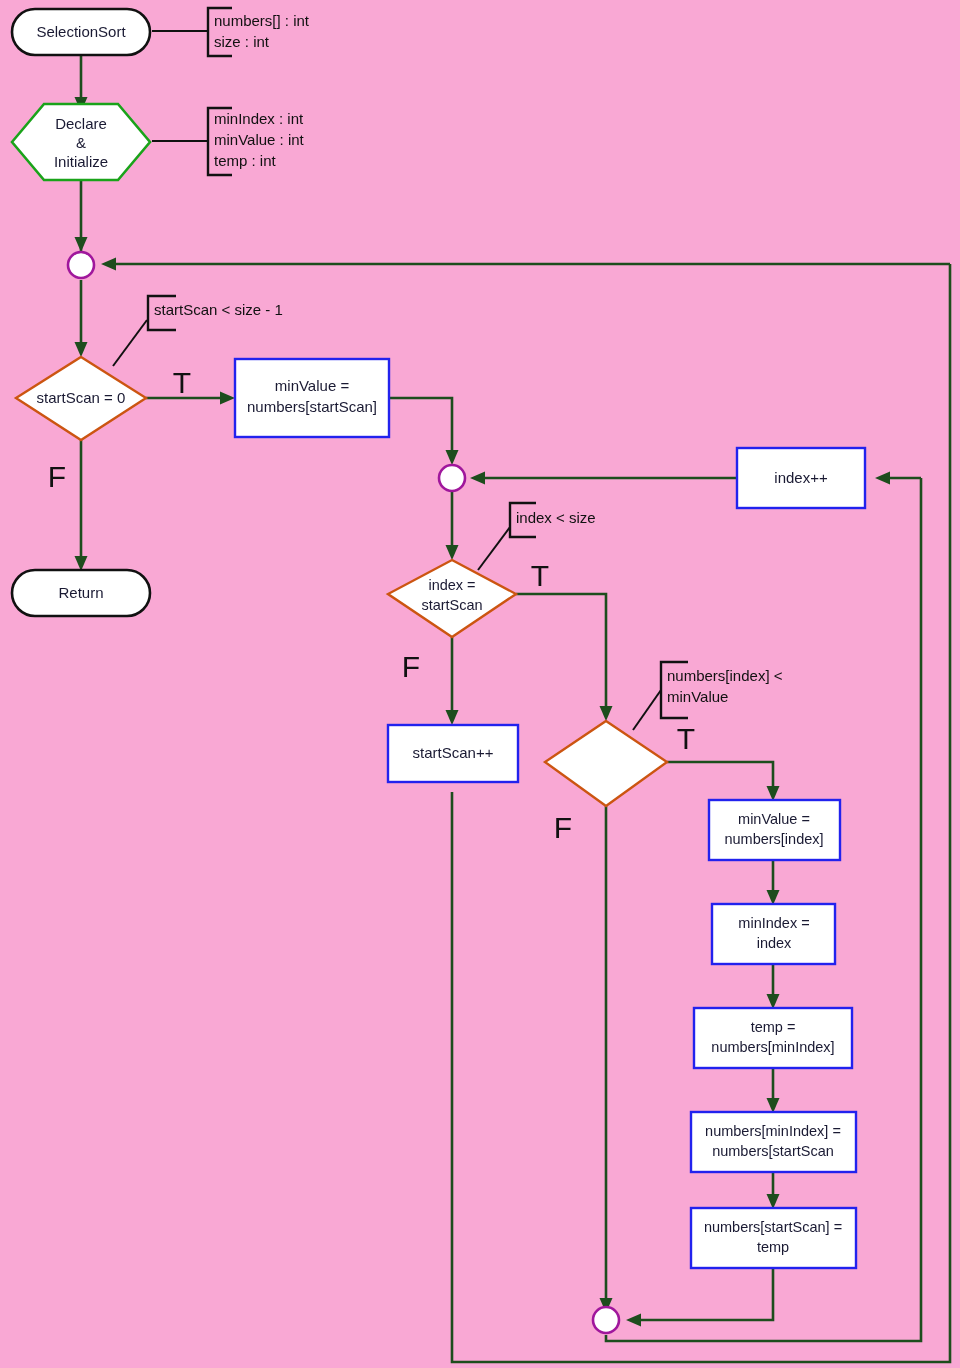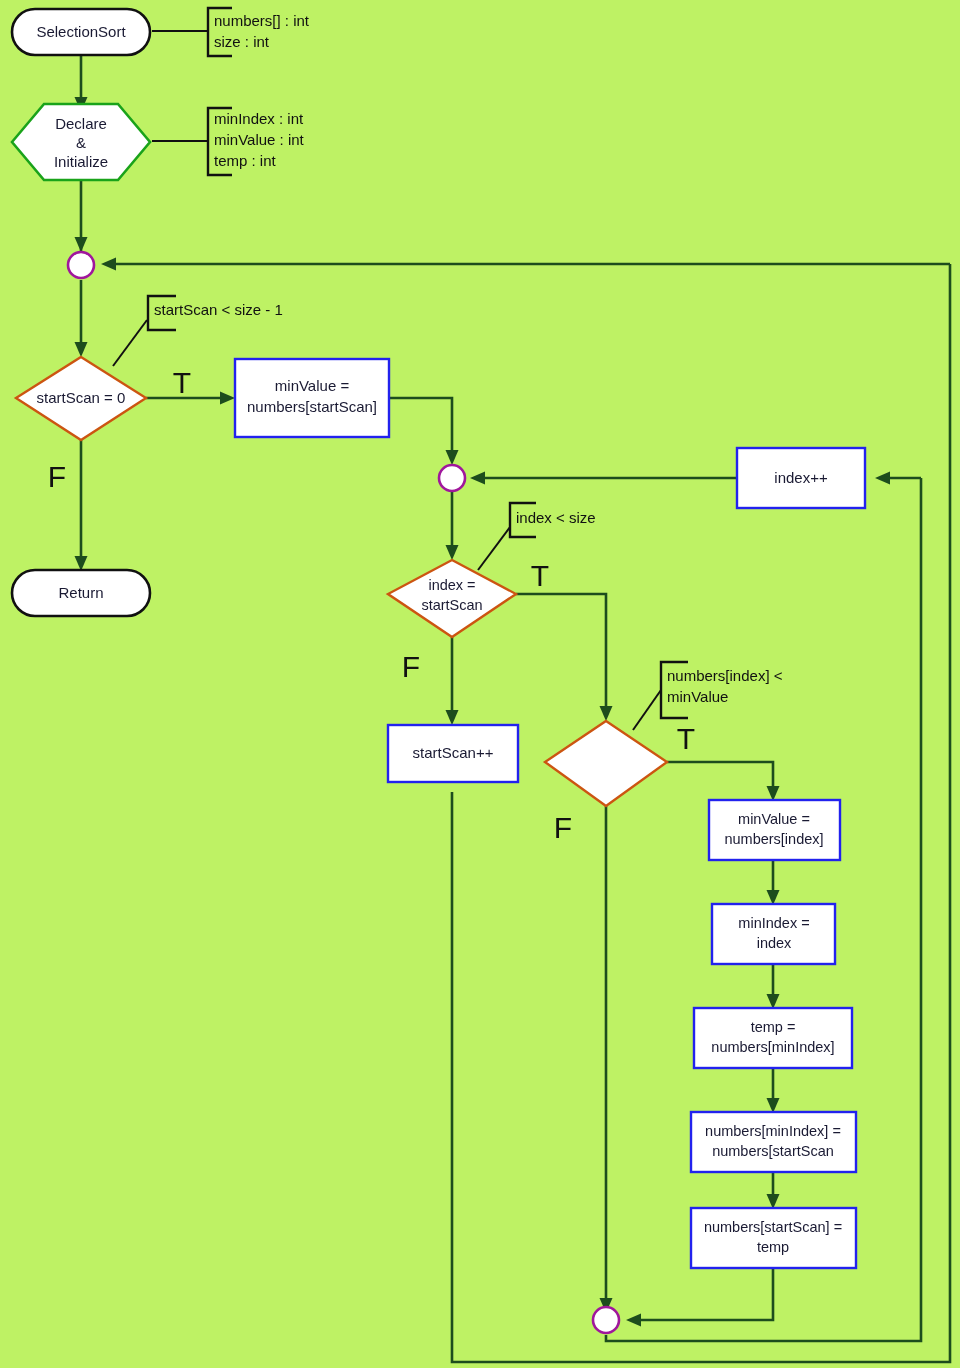--- a/index.html
+++ b/index.html
@@ -4,21 +4,21 @@
 <style>
   html, body {
     margin: 0;
     padding: 0;
     background: #ffffff;
   }
   #canvas-wrap {
     position: relative;
     width: 960px;
     height: 1368px;
-    background: #bef264;
+    background: #f9a8d4;
     overflow: hidden;
     font-family: "Liberation Sans", sans-serif;
   }
   svg#flow {
     position: absolute;
     top: 0;
     left: 0;
     width: 960px;
     height: 1368px;
   }

